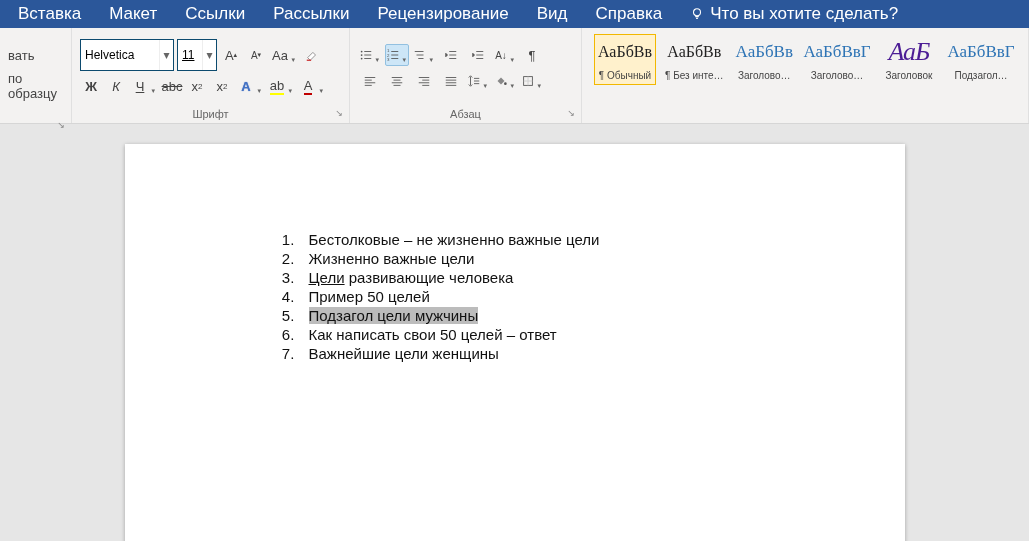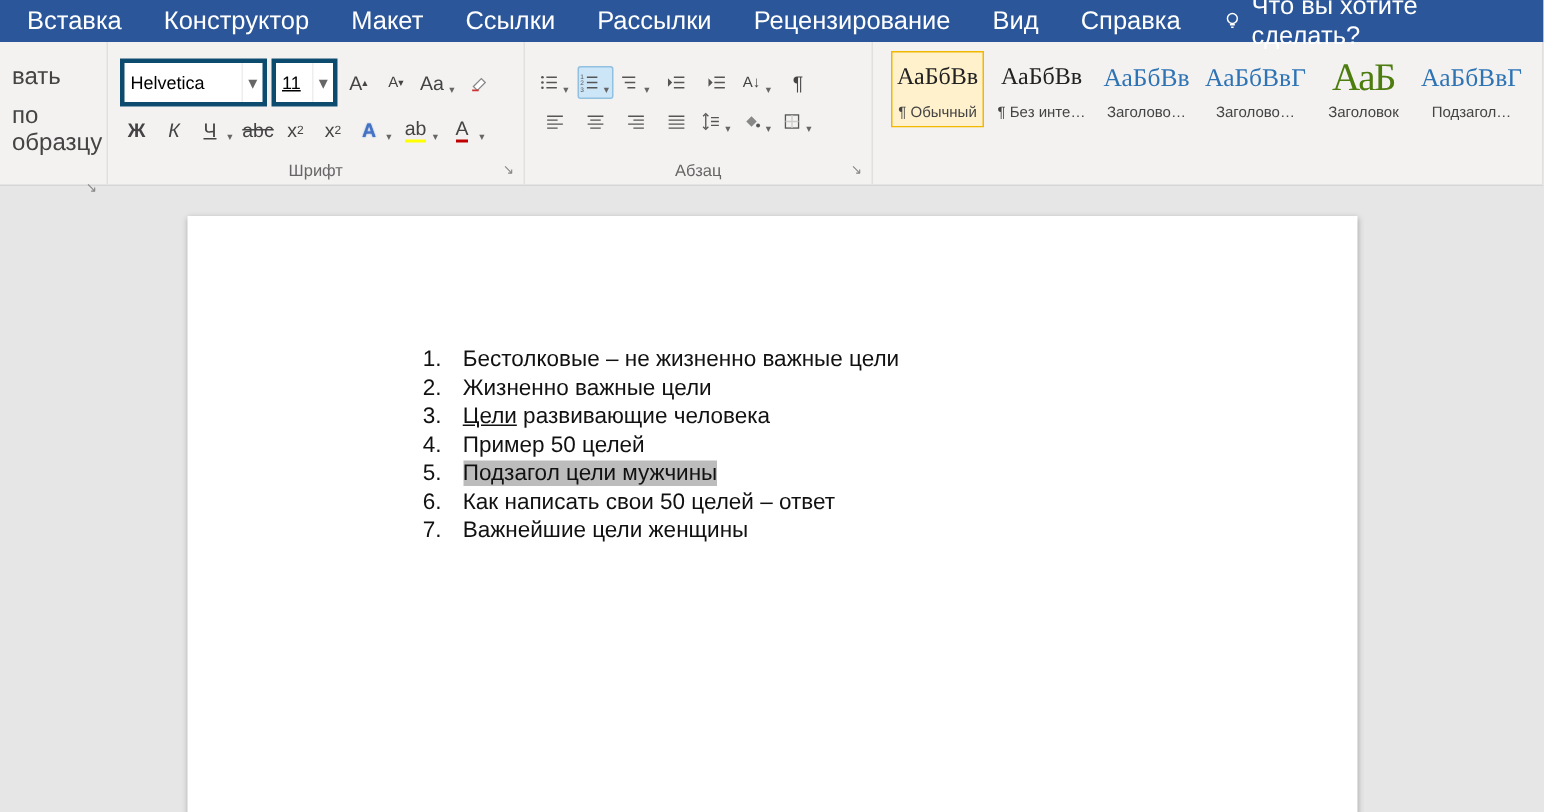--- a/index.html
+++ b/index.html
@@ -11,26 +11,26 @@
   .menubar .bulb { width: 14px; height: 14px; }
   
   .ribbon { background: #f3f2f1; border-bottom: 1px solid #d6d6d6; display: flex; height: 96px; }
   .group { border-right: 1px solid #e0e0e0; display: flex; flex-direction: column; }
   .group-body { flex: 1; padding: 4px 8px 2px 8px; display: flex; flex-direction: column; justify-content: center; gap: 4px; }
   .group-label { text-align: center; font-size: 11px; color: #666; padding: 2px 0 3px; position: relative; }
   .group-label .launcher { position: absolute; right: 4px; top: 2px; width: 12px; height: 12px; font-size: 9px; color: #888; cursor: pointer; }
 
   
   .clip { width: 72px; }
-  .clip .row { font-size: 16px; color: #444; padding: 2px 0; cursor: pointer; }
+  .clip .row { font-size: 13px; color: #444; padding: 2px 0; cursor: pointer; }
   
   
   .fontg { width: 278px; }
   .fontrow { display: flex; align-items: center; gap: 3px; }
-  .combo { border: 3px solid #0c4a6e; background: #fff; display: inline-flex; align-items: center; height: 32px; }
+  .combo { border: 1px solid #0c4a6e; background: #fff; display: inline-flex; align-items: center; height: 32px; }
   .combo input { border: none; outline: none; font-size: 12px; padding: 0 4px; background: transparent; }
   .combo .caret { width: 14px; height: 100%; display: flex; align-items: center; justify-content: center; color: #666; border-left: 1px solid #eee; cursor: pointer; }
   .btn { width: 22px; height: 22px; display: inline-flex; align-items: center; justify-content: center; border: 1px solid transparent; cursor: pointer; color: #444; border-radius: 2px; font-size: 13px; }
   .btn.split { position: relative; padding-right: 8px; width: 28px; }
   .btn.split::after { content: "▾"; font-size: 7px; position: absolute; right: 2px; bottom: 1px; color: #666; }
   .btn svg { width: 14px; height: 14px; }
   
   .underline-accent { border-bottom: 2px solid; }
   
   
@@ -38,38 +38,37 @@
   .parag .btn { width: 24px; }
   .parag .btn.active { background: #cde6f7; border-color: #92c0e0; }
   
   
   .stylesg { flex: 1; min-width: 0; }
   .styles-row { display: flex; gap: 6px; overflow: hidden; padding: 0 4px; }
   .style-tile { width: 70px; display: flex; flex-direction: column; align-items: center; gap: 4px; border: 1px solid transparent; padding: 3px 2px; cursor: pointer; }
   .style-tile.sel { border-color: #f2b800; background: #fff1cc; }
   .style-prev { font-family: "Times New Roman", serif; font-size: 16px; color: #222; height: 28px; display: flex; align-items: center; white-space: nowrap; }
   .style-prev.h1 { color: #2e74b5; font-size: 17px; }
-  .style-prev.big { font-size: 26px; color: #4d7c0f; letter-spacing: -1px; }
+  .style-prev.big { font-size: 26px; color: #4c1d95; letter-spacing: -1px; font-style: italic; }
   .style-name { font-size: 10px; color: #444; white-space: nowrap; overflow: hidden; text-overflow: ellipsis; width: 100%; text-align: center; }
   
   
   .docwrap { height: calc(541px - 28px - 96px); overflow: auto; background: #e6e6e6; padding-top: 20px; display: flex; justify-content: center; }
   .page { width: 780px; min-height: 1000px; background: #fff; box-shadow: 0 1px 4px rgba(0,0,0,0.3); padding: 86px 100px; font-family: Arial, Helvetica, sans-serif; font-size: 15px; color: #111; }
   .page ol { list-style-position: outside; padding-left: 74px; }
   .page li { padding: 1px 0 1px 10px; }
   .page li a { color: #111; text-decoration: underline; }
   .page li .sel { background: #bcbcbc; }
   
 </style>
 </head>
 <body>
 
 <div class="menubar">
   <div class="tab">Вставка</div>
-  <div class="tab">Конструктор</div>
   <div class="tab">Макет</div>
   <div class="tab">Ссылки</div>
   <div class="tab">Рассылки</div>
   <div class="tab">Рецензирование</div>
   <div class="tab">Вид</div>
   <div class="tab">Справка</div>
   <div class="tab tell-me">
     <svg class="bulb" viewBox="0 0 16 16" fill="none" stroke="#fff" stroke-width="1.2">
         <circle cx="8" cy="6" r="4"></circle>
         <path d="M6 11h4M7 13h2"></path>

